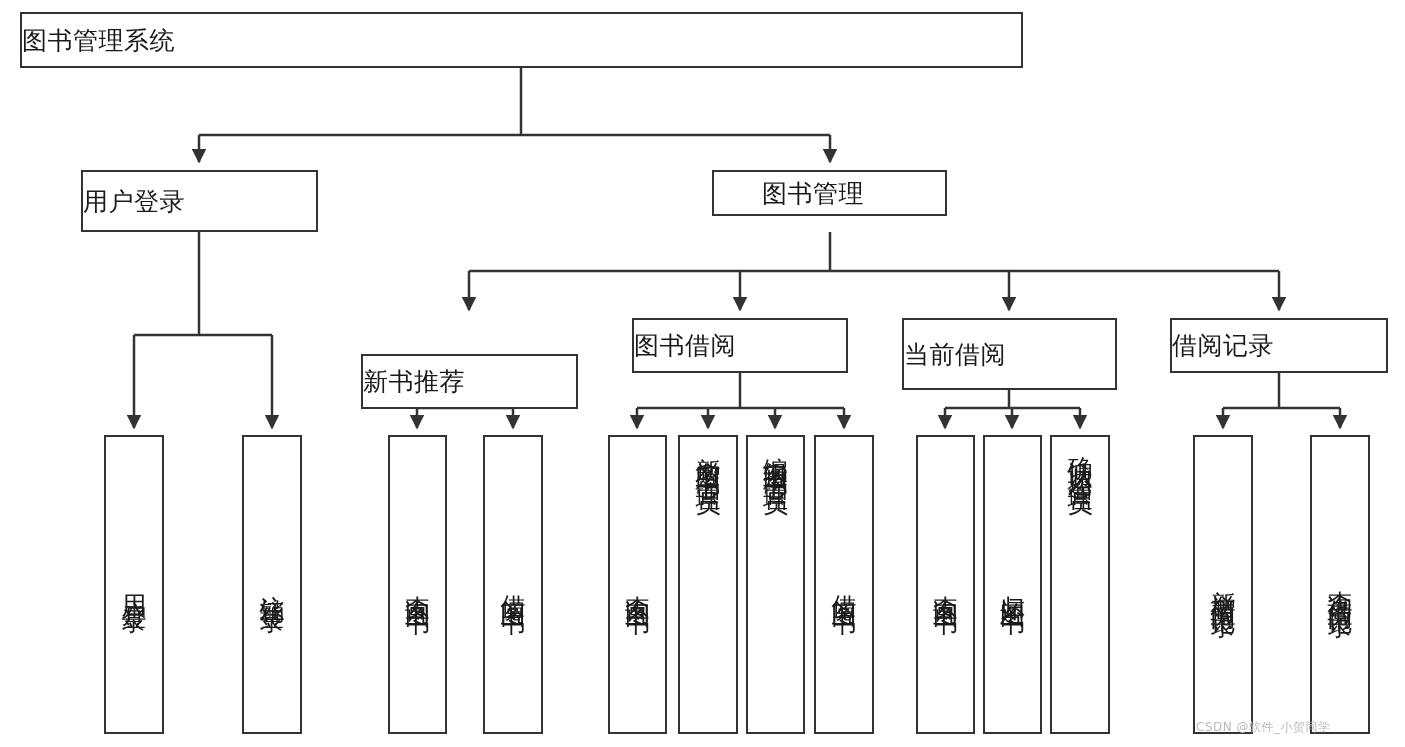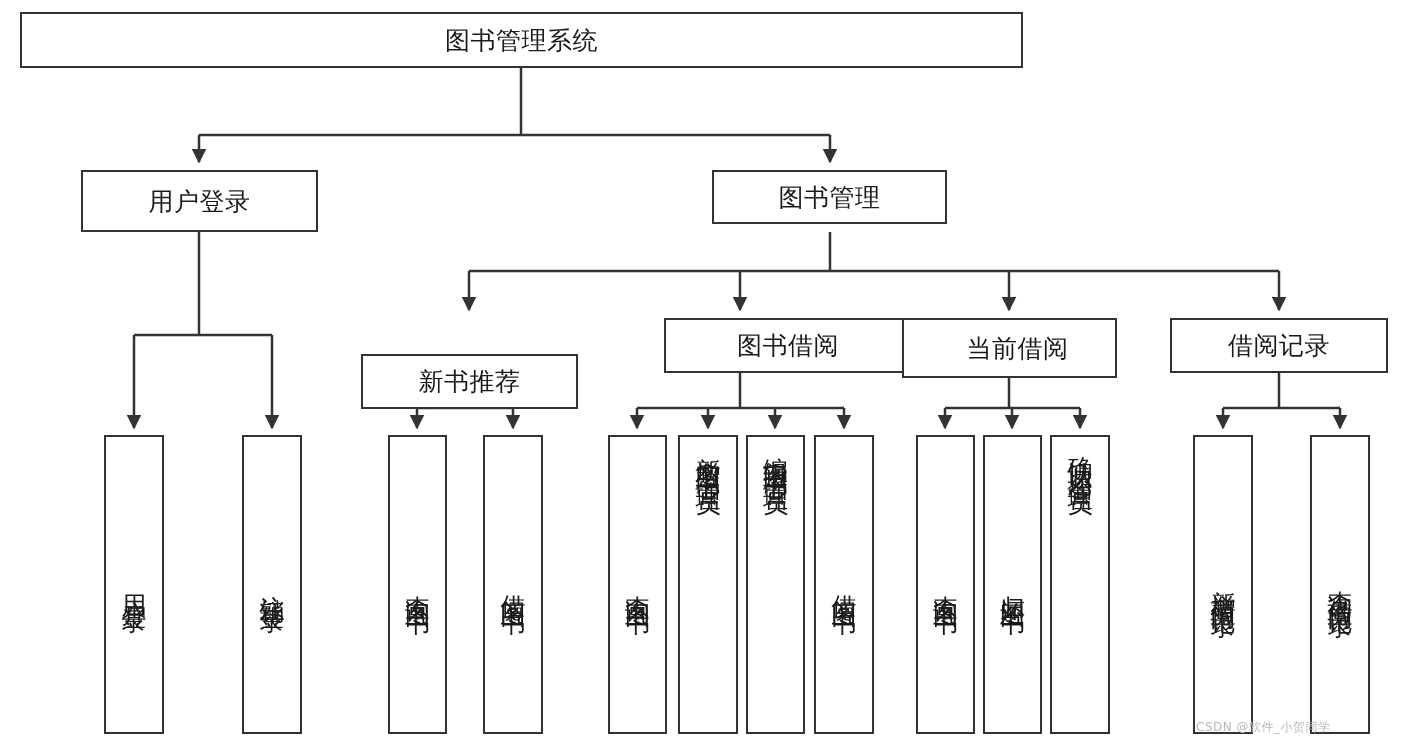--- a/index.html
+++ b/index.html
@@ -26,21 +26,20 @@
     width: 1405px;
     height: 747px;
   }
   .node {
     position: absolute;
     box-sizing: border-box;
     background: #ffffff;
     border: 2.5px solid #333333;
     display: flex;
     align-items: center;
-    justify-content: center;
     z-index: 2;
   }
   .node .label {
     color: #1a1a1a;
     white-space: nowrap;
     line-height: 1.0;
   }
   .node.horiz .label {
     font-size: 25px;
     letter-spacing: 0.5px;
@@ -125,31 +124,31 @@
     </g>
   </svg>
 
   <div class="node horiz" style="left:20px; top:12px; width:1003px; height:56px;">
     <span class="label">图书管理系统</span>
   </div>
 
   <div class="node horiz" style="left:81px; top:170px; width:237px; height:62px;">
     <span class="label">用户登录</span>
   </div>
-  <div class="node horiz" style="left:712px; top:170px; width:235px; height:54px;">
+  <div class="node horiz" style="left:712px; top:170px; width:235px; height:46px;padding-left:48px;">
     <span class="label">图书管理</span>
   </div>
 
   <div class="node horiz" style="left:361px; top:318px; width:217px; height:55px;margin-top:36px;">
     <span class="label">新书推荐</span>
   </div>
-  <div class="node horiz" style="left:664px; top:318px; width:248px; height:55px;">
+  <div class="node horiz" style="left:632px; top:318px; width:216px; height:55px;">
     <span class="label">图书借阅</span>
   </div>
-  <div class="node horiz" style="left:902px; top:318px; width:215px; height:60px;padding-left:16px;">
+  <div class="node horiz" style="left:902px; top:318px; width:215px; height:72px;">
     <span class="label">当前借阅</span>
   </div>
   <div class="node horiz" style="left:1170px; top:318px; width:218px; height:55px;font-family:Liberation Serif, serif;">
     <span class="label">借阅记录</span>
   </div>
 
   <div class="node vert center-text" style="left:104px; top:435px; width:60px; height:299px;">
     <span class="label">用户登录</span>
   </div>
   <div class="node vert center-text" style="left:242px; top:435px; width:60px; height:299px;">

